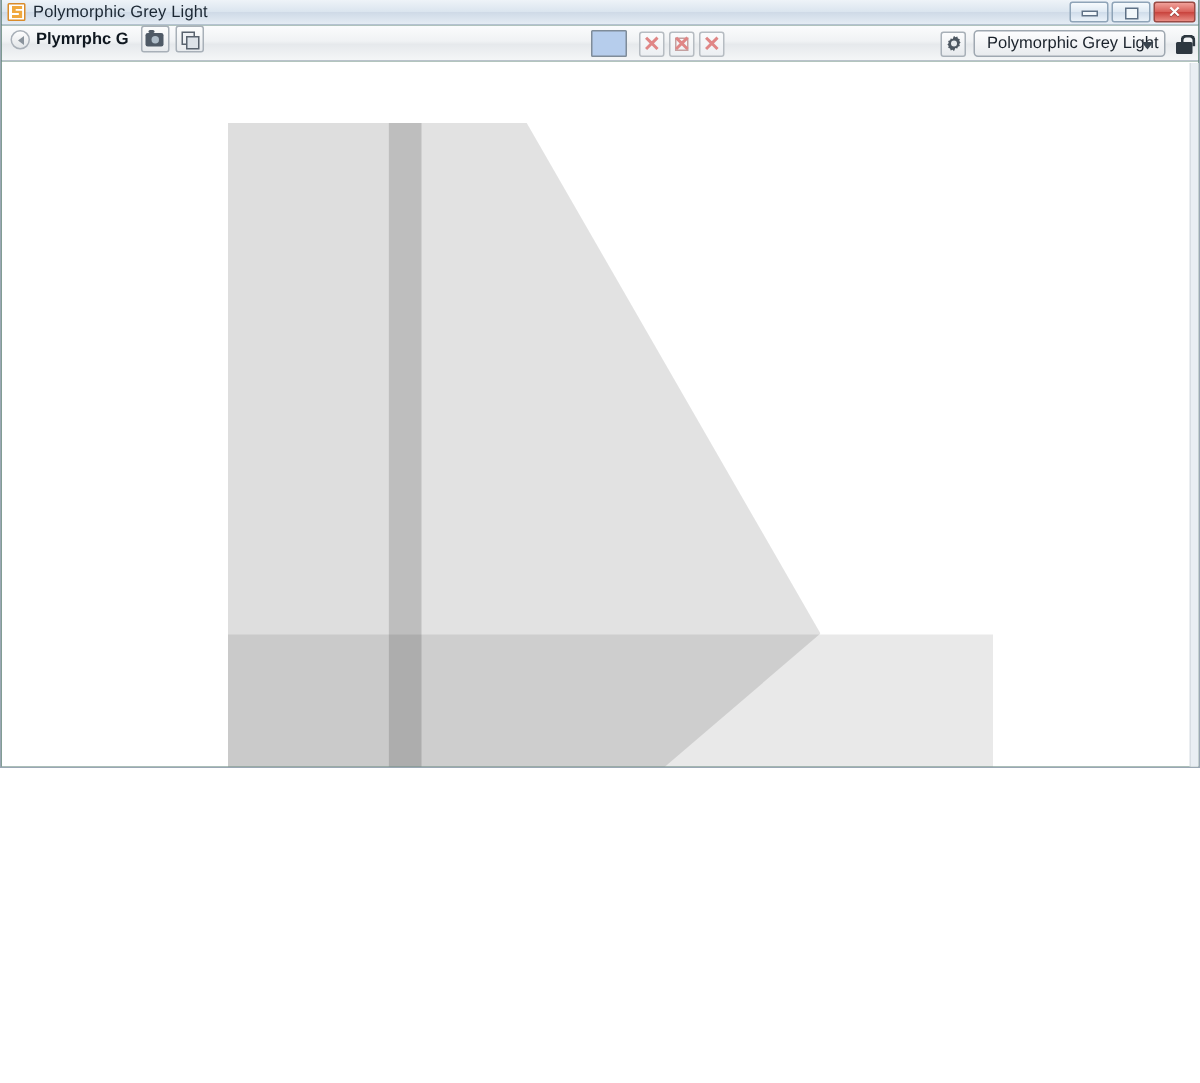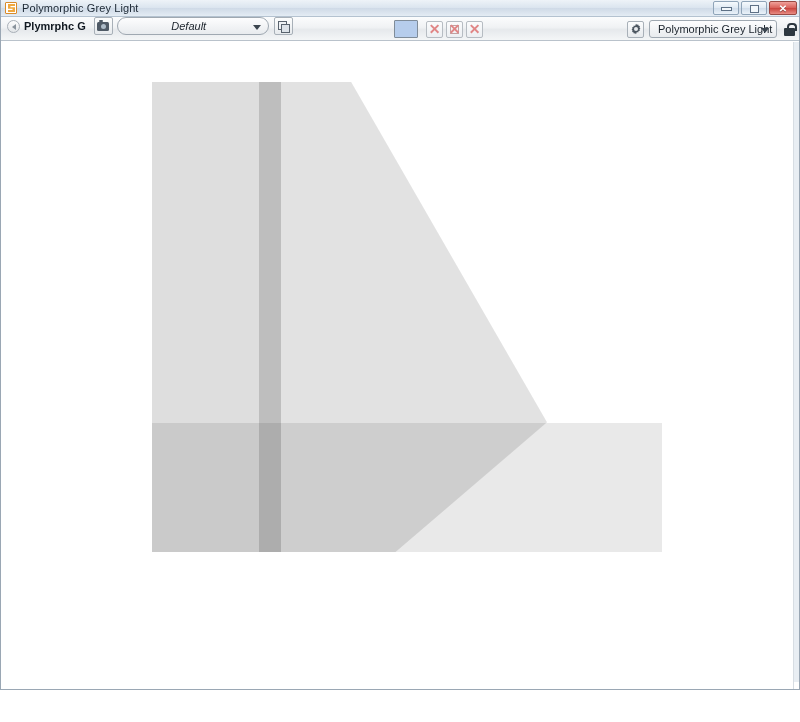--- a/index.html
+++ b/index.html
@@ -6,21 +6,21 @@
   html, body {
     margin: 0; padding: 0;
     width: 800px; height: 722px;
     overflow: hidden;
     font-family: "Liberation Sans", sans-serif;
     background: #ffffff;
   }
 
   #app {
     position: relative;
-    width: 800px; height: 690px;
+    width: 800px; height: 512px;
     background: #14532d;
     border: 1px solid #9aa7b4;
     border-top: none;
     overflow: hidden;
   }
 
   
   .titlebar {
     position: relative;
     height: 17px;
@@ -364,24 +364,20 @@
     </div>
   </div>
 
   <div class="toolbar">
     <div class="tb-group">
       <div class="back-circle"></div>
       <div class="preset-name">Plymrphc G</div>
       <div class="icon-btn">
         <div class="cam-glyph"></div>
       </div>
-      <div class="combo" id="preset-combo">
-        <div class="combo-text">Default</div>
-        <div class="arrow"></div>
-      </div>
       <div class="icon-btn">
         <div class="copy-glyph"></div>
       </div>
     </div>
 
     <div class="tb-center">
       <div class="blue-swatch"></div>
       <div class="x-btn">
         <div class="x-mark">✕</div>
       </div>

